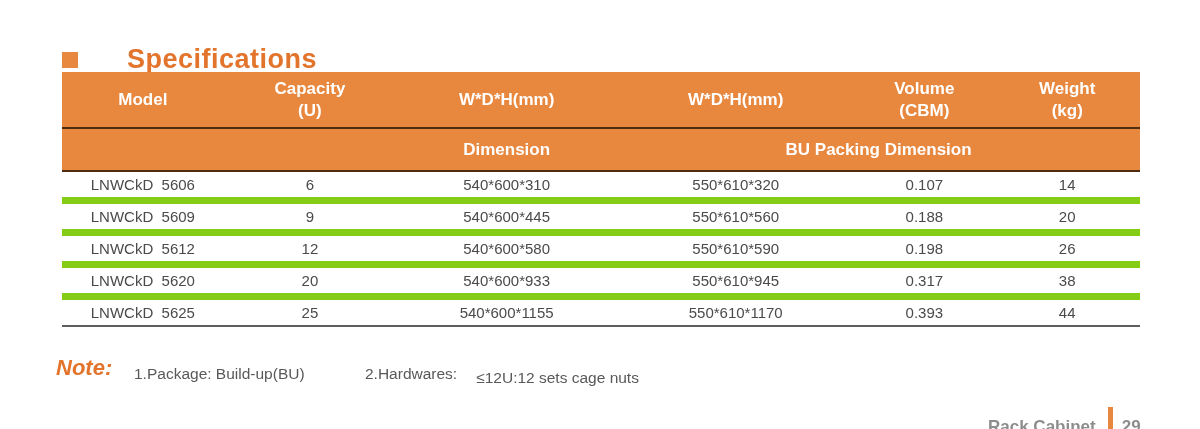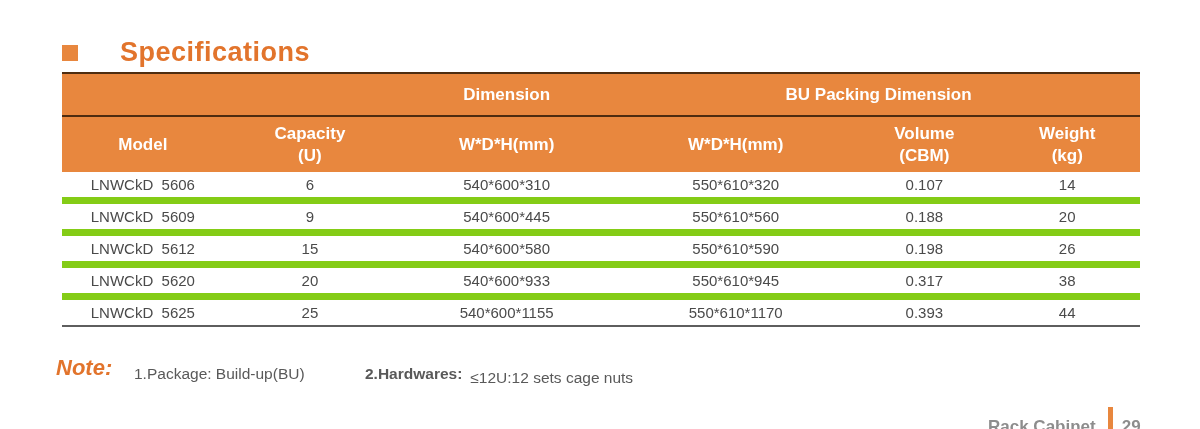--- a/index.html
+++ b/index.html
@@ -25,21 +25,21 @@
     align-items: center;
   }
   .bullet {
     width: 16px;
     height: 16px;
     background: #E8873E;
     margin-right: 33px;
     flex: 0 0 auto;
   }
   .page-title {
-    margin: 9px;
+    margin: 16px;
     font-size: 27px;
     font-weight: bold;
     color: #E2742C;
     letter-spacing: 0.5px;
   }
 
   
   table.spec-table {
     position: absolute;
     left: 62px;
@@ -104,22 +104,22 @@
     color: #595959;
   }
   .note-item2 {
     position: absolute;
     left: 365px;
     top: 365px;
     display: flex;
     font-size: 15.5px;
     color: #595959;
   }
-  .note-item2 .prefix { white-space: pre; font-weight: bold; }
-  .note-item2 .lines { margin-left: 8px; }
+  .note-item2 .prefix { white-space: pre; }
+  .note-item2 .lines { margin-left: 19px; }
   .note-item2 .lines div { line-height: 26px; }
 
   
   .footer {
     position: absolute;
     left: 988px;
     top: 417px;
     display: flex;
     align-items: flex-start;
     font-size: 17px;
@@ -148,47 +148,47 @@
   <table class="spec-table">
     <colgroup>
       <col style="width:15%">
       <col style="width:16%">
       <col style="width:20.5%">
       <col style="width:22%">
       <col style="width:13%">
       <col style="width:13.5%">
     </colgroup>
     <thead>
+      <tr id="column-header-row">
+          <th class="col-th">
+            <div>Model</div>
+          </th>
+          <th class="col-th">
+            <div>Capacity</div>
+            <div>(U)</div>
+          </th>
+          <th class="col-th">
+            <div>W*D*H(mm)</div>
+          </th>
+          <th class="col-th">
+            <div>W*D*H(mm)</div>
+          </th>
+          <th class="col-th">
+            <div>Volume</div>
+            <div>(CBM)</div>
+          </th>
+          <th class="col-th">
+            <div>Weight</div>
+            <div>(kg)</div>
+          </th>
+        </tr>
       <tr id="group-header-row">
           <th colspan="2" class="group-th"></th>
           <th colspan="1" class="group-th">Dimension</th>
           <th colspan="3" class="group-th">BU Packing Dimension</th>
-        </tr>
-      <tr id="column-header-row">
-          <th class="col-th">
-            <div>Model</div>
-          </th>
-          <th class="col-th">
-            <div>Capacity</div>
-            <div>(U)</div>
-          </th>
-          <th class="col-th">
-            <div>W*D*H(mm)</div>
-          </th>
-          <th class="col-th">
-            <div>W*D*H(mm)</div>
-          </th>
-          <th class="col-th">
-            <div>Volume</div>
-            <div>(CBM)</div>
-          </th>
-          <th class="col-th">
-            <div>Weight</div>
-            <div>(kg)</div>
-          </th>
         </tr>
     </thead>
     <tbody id="table-body">
         <tr>
           <td class="model-cell">LNWCkD  5606</td>
           <td>6</td>
           <td>540*600*310</td>
           <td>550*610*320</td>
           <td>0.107</td>
           <td>14</td>
@@ -196,21 +196,21 @@
         <tr>
           <td class="model-cell">LNWCkD  5609</td>
           <td>9</td>
           <td>540*600*445</td>
           <td>550*610*560</td>
           <td>0.188</td>
           <td>20</td>
         </tr>
         <tr>
           <td class="model-cell">LNWCkD  5612</td>
-          <td>15</td>
+          <td>12</td>
           <td>540*600*580</td>
           <td>550*610*590</td>
           <td>0.198</td>
           <td>26</td>
         </tr>
         <tr>
           <td class="model-cell">LNWCkD  5620</td>
           <td>20</td>
           <td>540*600*933</td>
           <td>550*610*945</td>

